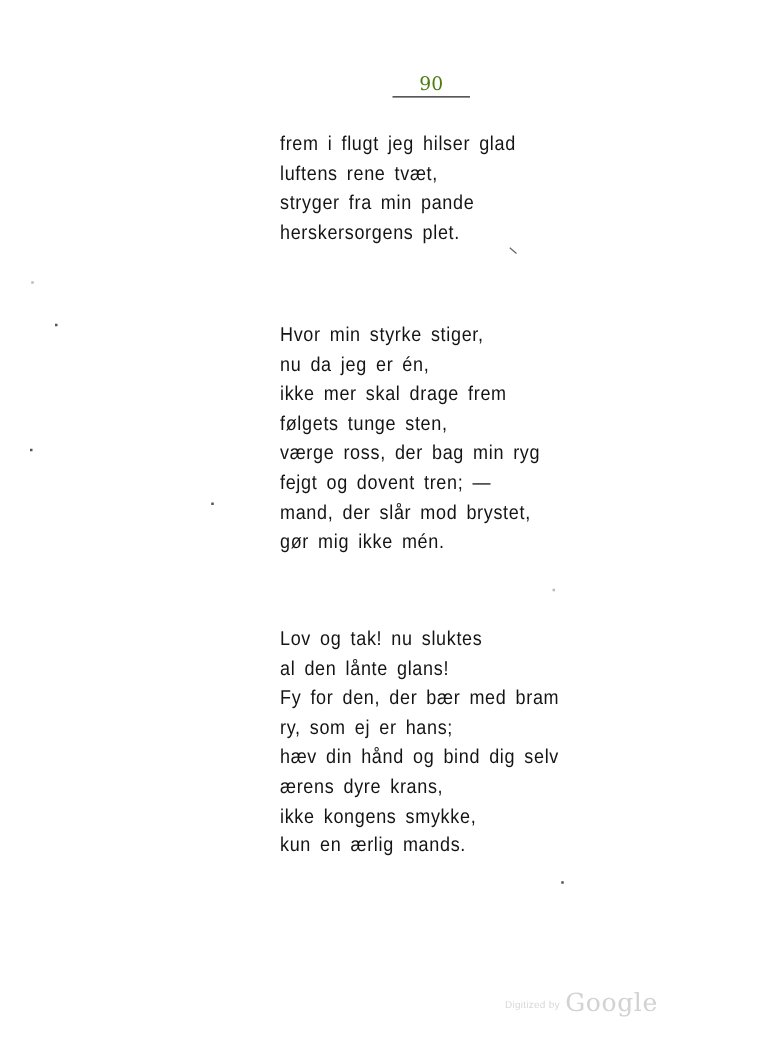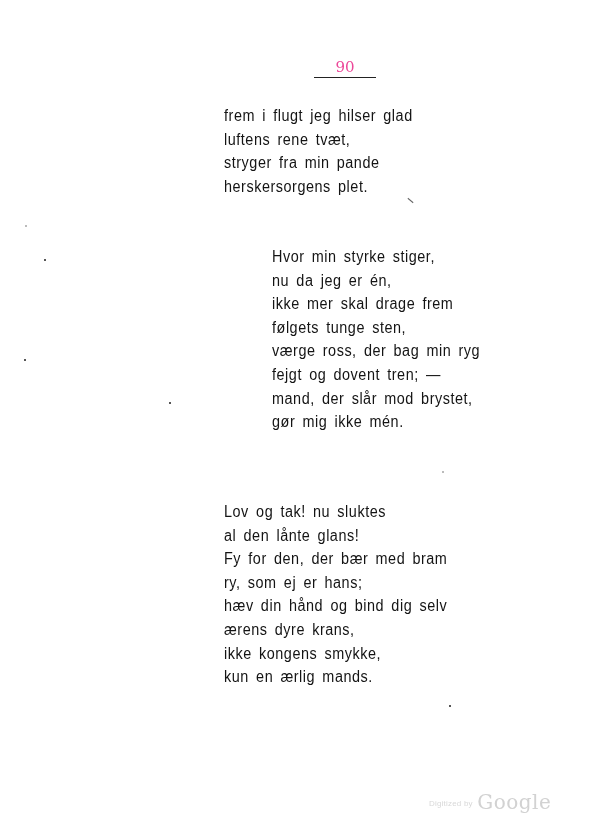--- a/index.html
+++ b/index.html
@@ -19,21 +19,21 @@
       position: absolute;
       left: 314px;
       top: 58px;
       width: 62px;
       text-align: center;
     }
     .page-number {
       font-family: "DejaVu Serif", serif;
       font-size: 15px;
       line-height: 18px;
-      color: #ec4899;
+      color: #4d7c0f;
       display: block;
     }
     .page-rule {
       display: block;
       margin-top: 1px;
       height: 1px;
       background: #222;
       width: 62px;
     }
     .stanza {
@@ -48,41 +48,41 @@
       line-height: 23.6px;
       letter-spacing: 0.6px;
       word-spacing: 3px;
       white-space: nowrap;
       transform: scaleX(0.9);
       transform-origin: left center;
       display: block;
       color: #141414;
     }
     #stanza-1 { top: 104px; }
-    #stanza-2 { top: 245px; margin-left: 48px; }
+    #stanza-2 { top: 257px; }
     #stanza-3 { top: 500px; }
     .speck {
       position: absolute;
       width: 2px;
       height: 2px;
       background: #555;
     }
     .speck.light { background: #bbb; }
     .tick {
       position: absolute;
       left: 407px;
       top: 200px;
       width: 7px;
       height: 1px;
       background: #666;
       transform: rotate(40deg);
     }
     .watermark {
       position: absolute;
-      left: 429px;
+      left: 404px;
       top: 790px;
       color: #d8d8d8;
       white-space: nowrap;
     }
     .watermark .small {
       font-size: 8px;
       letter-spacing: 0.2px;
       vertical-align: 3px;
     }
     .watermark .big {

